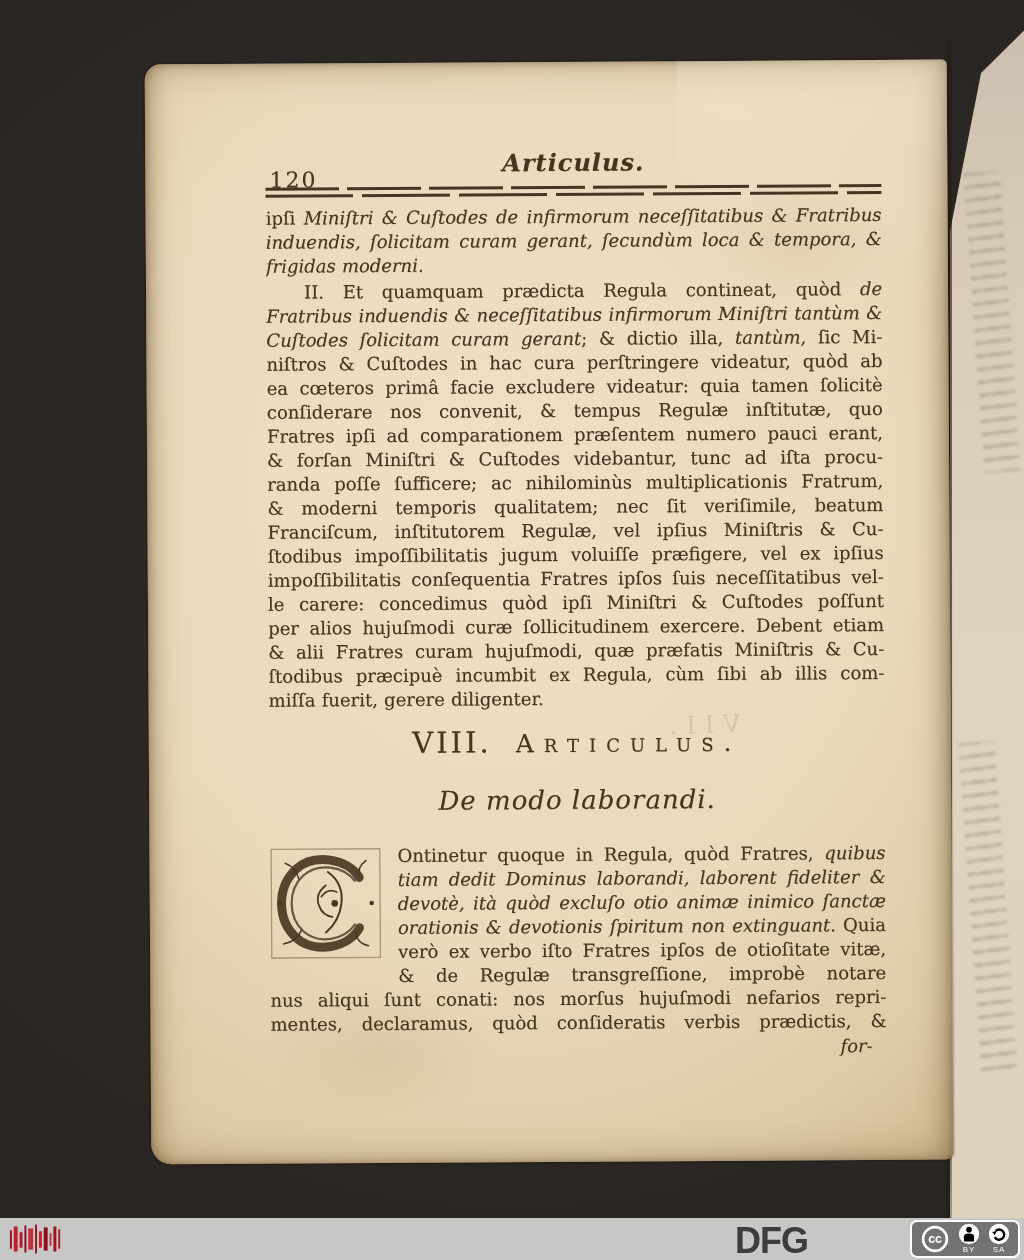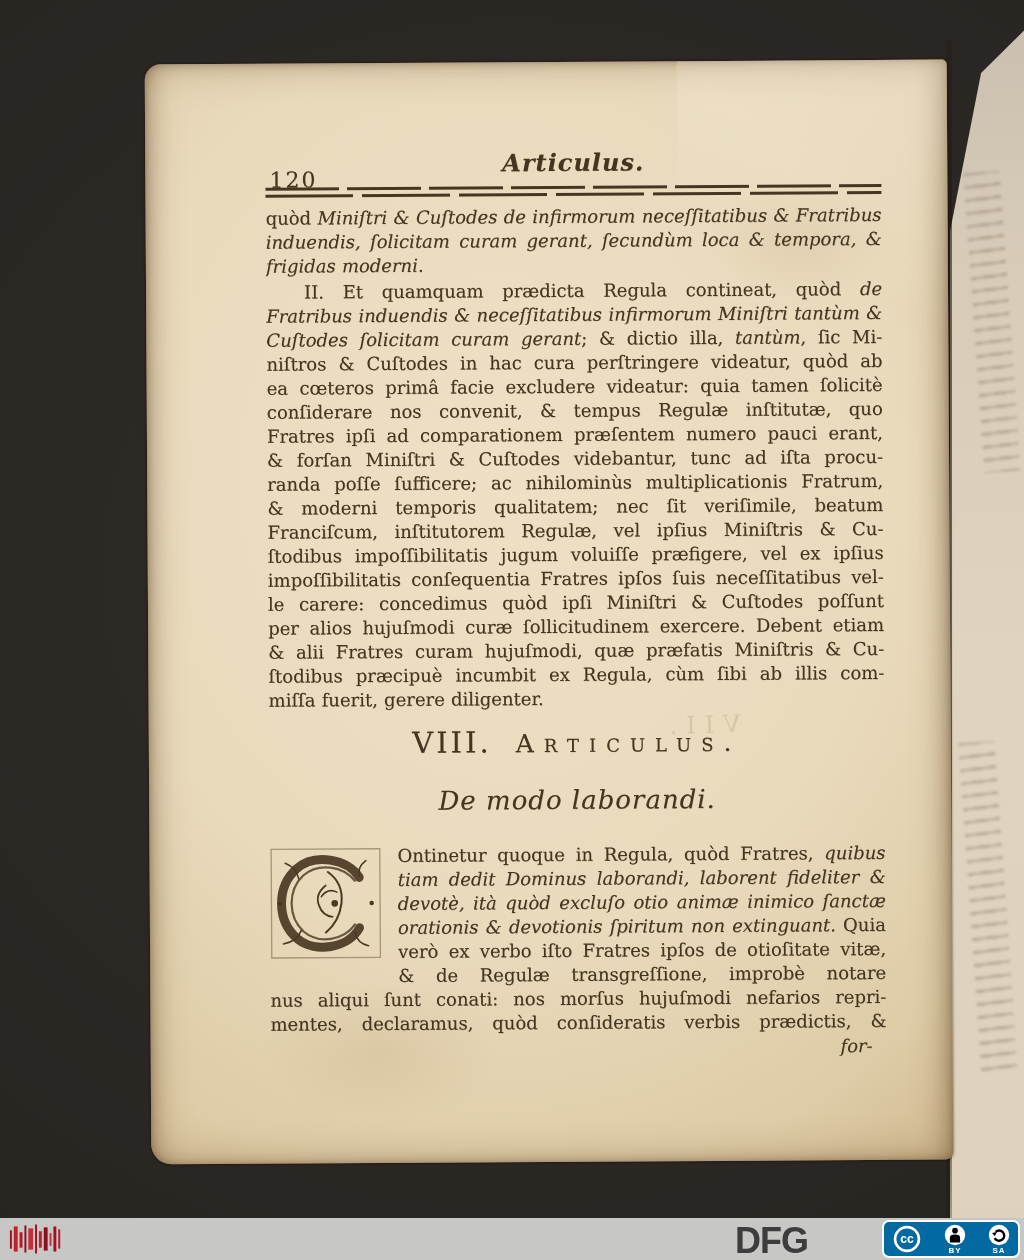--- a/index.html
+++ b/index.html
@@ -78,26 +78,26 @@
     font-size:18px;}
 
   
   .footer{position:absolute;left:0;top:1218px;width:1024px;height:42px;background:#c7c7c5;}
   .hab-logo{position:absolute;left:8px;top:5px;width:58px;height:32px;}
   .footer-text{position:absolute;left:50%;top:50%;transform:translate(-50%,-50%);
     font-family:"Liberation Sans",sans-serif;font-size:17px;color:#0d0d0d;white-space:nowrap;}
   .dfg{position:absolute;right:216px;top:0;height:42px;line-height:44px;
     font-family:"Liberation Sans",sans-serif;font-size:36px;font-weight:bold;
     color:#3d3d3d;letter-spacing:-1px;transform:scaleY(1.04);}
-  .cc-badge{position:absolute;right:4px;top:2px;height:30px;display:flex;align-items:flex-start;
-    gap:22px;background:#0369a1;border:2px solid #fff;border-radius:7px;padding:2px 8px;}
+  .cc-badge{position:absolute;right:4px;top:2px;height:30px;display:flex;align-items:flex-end;
+    gap:8px;background:#737373;border:2px solid #fff;border-radius:7px;padding:2px 8px;}
   .cc-badge svg{display:block;}
   .cc-item{display:flex;flex-direction:column;align-items:center;}
   .cc-item .lbl{font-family:"Liberation Sans",sans-serif;font-size:8px;color:#fff;
-    letter-spacing:1px;line-height:8px;margin-top:1px;font-weight:bold;}
+    letter-spacing:1px;line-height:8px;margin-top:1px;}
 </style>
 </head>
 <body>
 
 <div class="stage">
 
   <div class="facing-page">
     <div class="ft ft1"></div>
     <div class="ft ft2"></div>
   </div>
@@ -112,21 +112,21 @@
       <div class="header-row">
         <span class="pagenum">120</span>
         <span class="running-title">Articulus.</span>
       </div>
       <div class="rules">
         <div class="rule r1"></div>
         <div class="rule r2"></div>
       </div>
 
       <div class="para" id="p1">
-          <div class="line"><span>quòd </span><span class="it">Miniſtri &amp; Cuſtodes de infirmorum neceſſitatibus &amp; Fratribus</span></div>
+          <div class="line"><span>ipſi </span><span class="it">Miniſtri &amp; Cuſtodes de infirmorum neceſſitatibus &amp; Fratribus</span></div>
           <div class="line"><span class="it">induendis, ſolicitam curam gerant, ſecundùm loca &amp; tempora, &amp;</span></div>
           <div class="line short"><span class="it">frigidas moderni.</span></div>
         </div>
       <div class="para" id="p2">
           <div class="line indent"><span>II. Et quamquam prædicta Regula contineat, quòd </span><span class="it">de</span></div>
           <div class="line"><span class="it">Fratribus induendis &amp; neceſſitatibus infirmorum Miniſtri tantùm &amp;</span></div>
           <div class="line"><span class="it">Cuſtodes ſolicitam curam gerant</span><span>; &amp; dictio illa, </span><span class="it">tantùm</span><span>, ſic Mi-</span></div>
           <div class="line"><span>niſtros &amp; Cuſtodes in hac cura perſtringere videatur, quòd ab</span></div>
           <div class="line"><span>ea cœteros primâ facie excludere videatur: quia tamen ſolicitè</span></div>
           <div class="line"><span>conſiderare nos convenit, &amp; tempus Regulæ inſtitutæ, quo</span></div>

